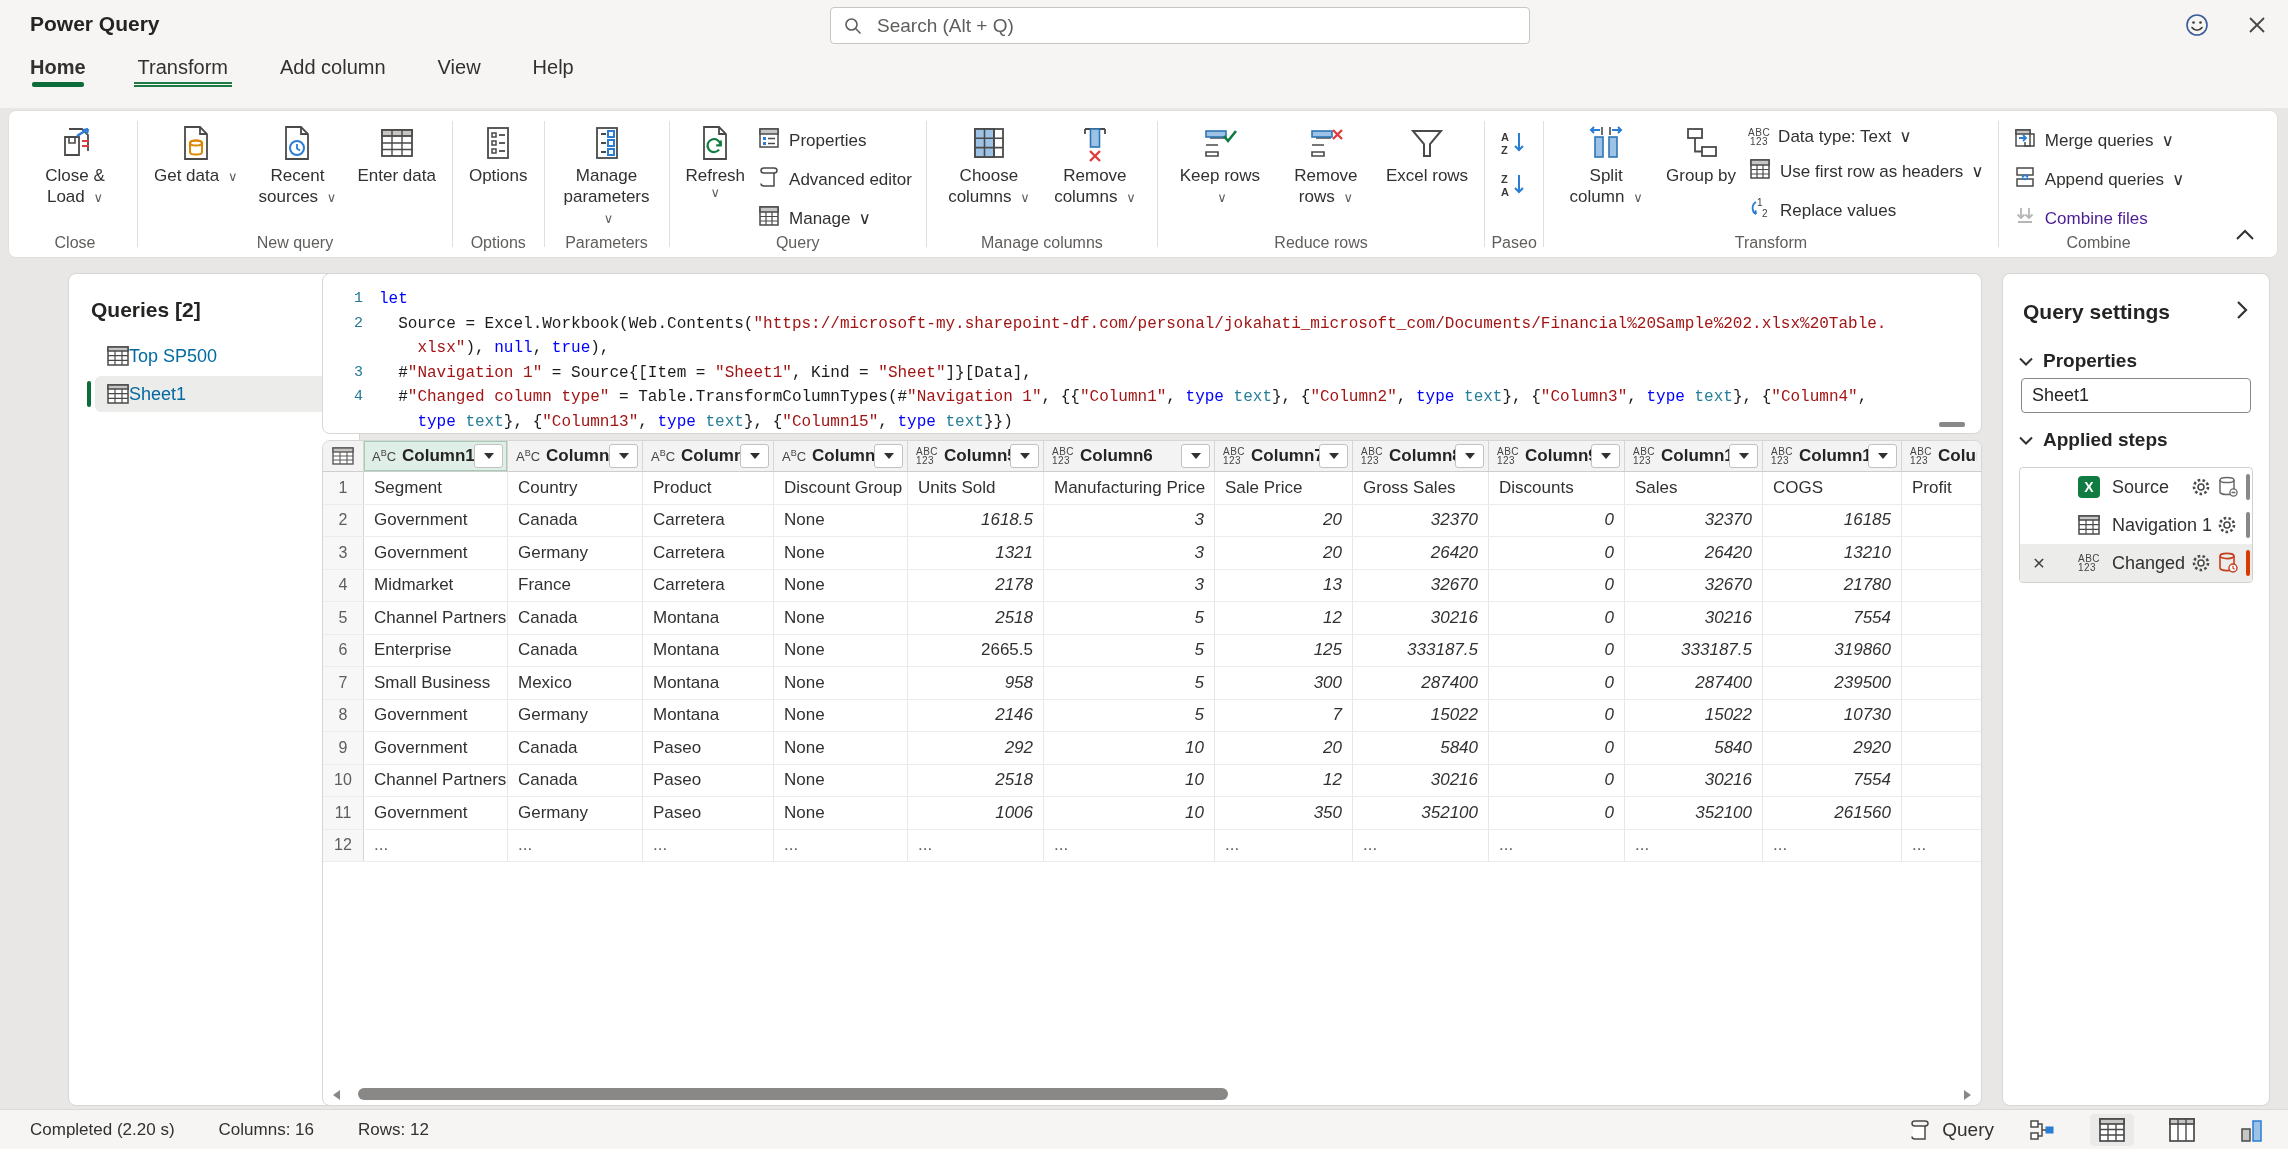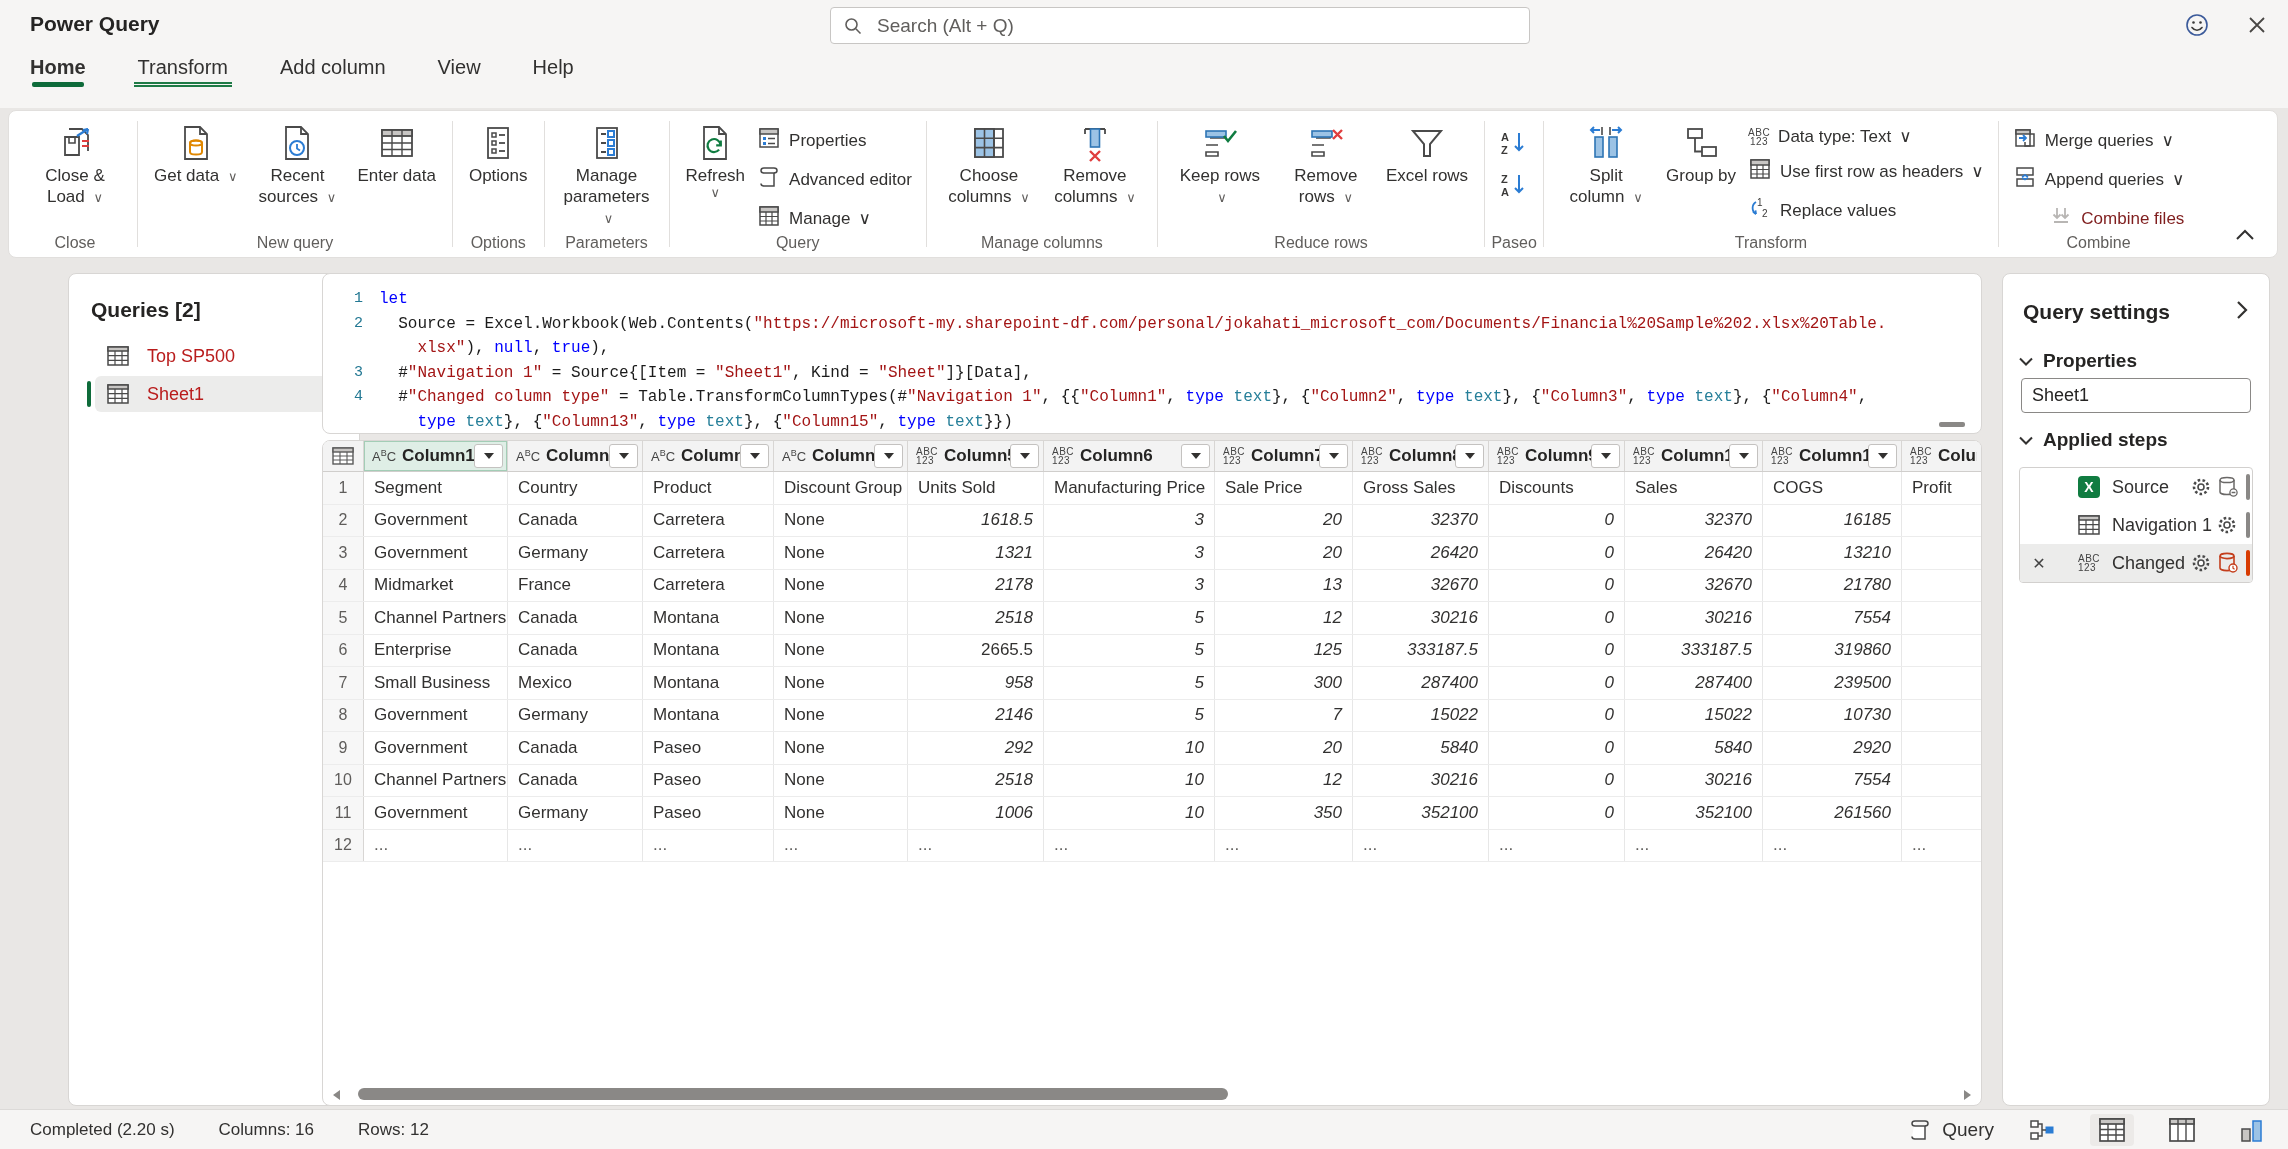--- a/index.html
+++ b/index.html
@@ -37,34 +37,34 @@
   .rdiv{width:1px;background:#e1dfdd;margin:10px 0;}
   .rbtn{display:flex;flex-direction:column;align-items:center;background:none;border:none;cursor:pointer;
     padding:4px 6px;font-family:inherit;}
   .rbtn .ricon{height:44px;display:flex;align-items:center;justify-content:center;}
   .rbtn .rlbl{font-size:17px;line-height:21px;color:#323130;text-align:center;max-width:92px;}
   .rbtn .chev{color:#605e5c;font-size:13px;margin-left:4px;}
   .chevline{font-size:13px;color:#605e5c;line-height:14px;}
   .rstack{display:flex;flex-direction:column;justify-content:flex-start;gap:4px;padding-top:6px;}
   .rsmall{display:flex;align-items:center;gap:8px;background:none;border:none;cursor:pointer;
     font-family:inherit;font-size:17px;color:#323130;padding:3px 4px;white-space:nowrap;}
-  .rsmall.disabled{color:#7f1d1d;justify-content:flex-end;}
+  .rsmall.disabled{color:#4c1d95;}
   .sorticons{display:flex;flex-direction:column;gap:10px;padding-top:10px;}
   .collapse-ribbon{position:absolute;right:22px;bottom:12px;cursor:pointer;}
   
   .panel{position:absolute;background:#fff;border:1px solid #d8d6d4;border-radius:8px;box-sizing:border-box;}
   #queries-panel{left:20px;top:273px;width:292px;height:833px;margin-left:48px;}
   #editor-panel{left:322px;top:273px;width:1660px;height:161px;overflow:hidden;}
   #grid-panel{left:322px;top:440px;width:1660px;height:666px;overflow:hidden;}
   #settings-panel{left:2002px;top:273px;width:268px;height:833px;}
   
   .qtitle{display:flex;align-items:center;justify-content:space-between;padding:24px 18px 14px 22px;}
   .qtitle .t{font-size:21px;font-weight:700;}
-  .qitem{position:relative;display:flex;align-items:center;gap:18px;height:36px;margin:2px 14px 2px 26px;
-    padding-left:12px;border-radius:6px;font-size:18px;color:#b91c1c;cursor:pointer;}
+  .qitem{position:relative;display:flex;align-items:center;gap:0;height:36px;margin:2px 14px 2px 26px;
+    padding-left:12px;border-radius:6px;font-size:18px;color:#0369a1;cursor:pointer;}
   .qitem.sel{background:#ececeb;}
   .qitem.sel::before{content:"";position:absolute;left:-8px;top:5px;bottom:5px;width:4px;border-radius:2px;background:#0e6b3a;}
   
   .edlines{padding-top:13px;}
   .edline{display:flex;line-height:24.5px;font-family:"Liberation Mono","DejaVu Sans Mono",monospace;font-size:16px;white-space:pre;}
   .edline .ln{flex:0 0 40px;text-align:right;color:#237893;padding-right:16px;font-size:15px;}
   .tok-k{color:#0000ff;} .tok-s{color:#a31515;} .tok-t{color:#267f99;} .tok-d{color:#1b1b1b;}
   .ed-hthumb{position:absolute;right:16px;bottom:6px;width:26px;height:5px;background:#8a8886;border-radius:2px;}
   
   .ghead{display:flex;height:30px;background:#f3f3f3;border-bottom:1px solid #d0cecc;}

